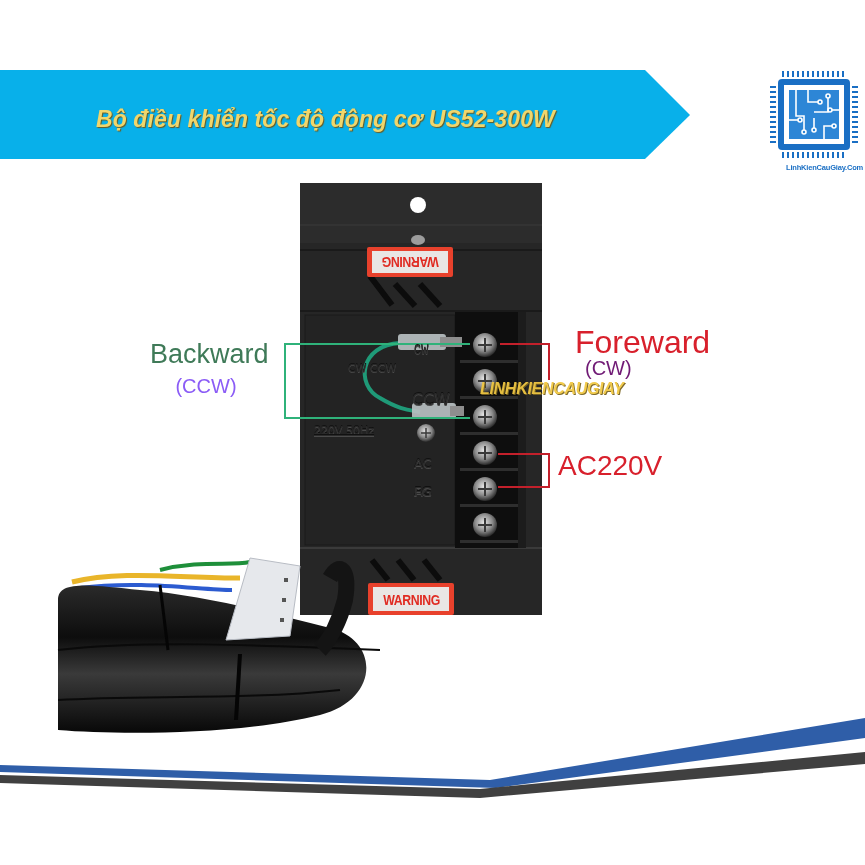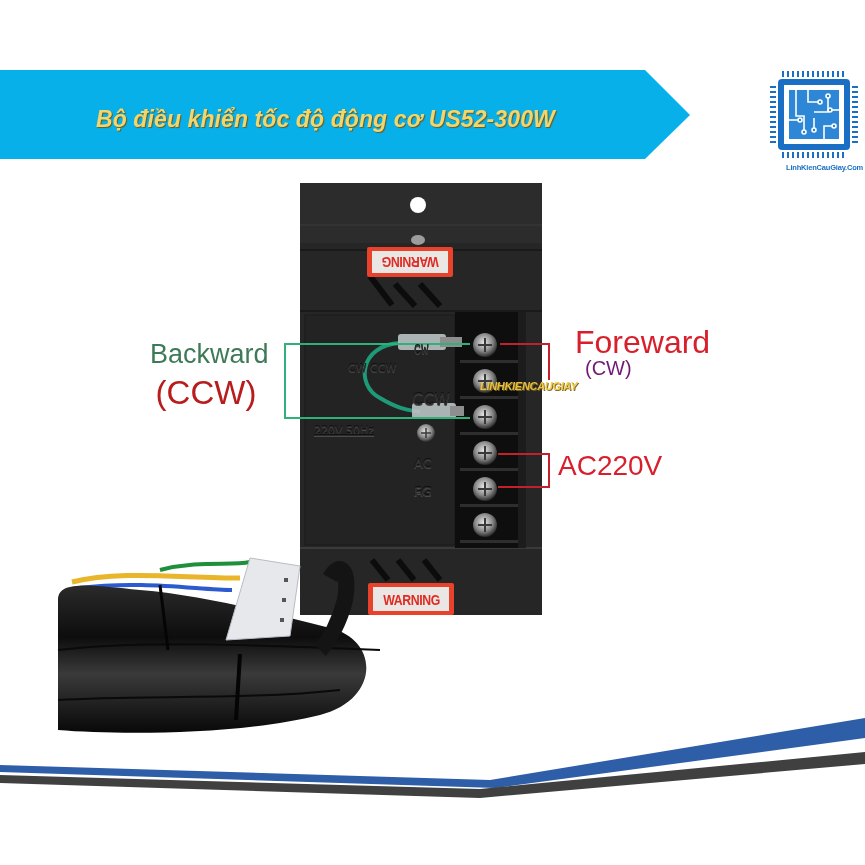--- a/index.html
+++ b/index.html
@@ -5,25 +5,25 @@
   html, body { margin: 0; padding: 0; background: #ffffff; }
   body { width: 865px; height: 865px; position: relative; overflow: hidden; font-family: "Liberation Sans", sans-serif; }
   .abs { position: absolute; }
   #banner { left: 0; top: 70px; width: 690px; height: 89px; }
   #banner-title { left: 96px; top: 106px; font-size: 23px; font-style: italic; font-weight: bold; color: #f0d66c; text-shadow: 1px 1px 1px #6a5a20; letter-spacing: 0.1px; white-space: nowrap; }
   #logo { left: 768px; top: 68px; width: 92px; height: 110px; }
   #logo-text { left: 765px; top: 163px; width: 98px; text-align: right; font-size: 7.5px; font-weight: bold; color: #1a6fc4; white-space: nowrap; letter-spacing: -0.2px; }
   #scene { left: 0; top: 0; width: 865px; height: 865px; }
   .label { position: absolute; white-space: nowrap; line-height: 1; }
   #lbl-backward { left: 150px; top: 341px; font-size: 27px; color: #3f7a58; text-align: left; width: 112px; }
-  #lbl-ccw { left: 150px; top: 376px; font-size: 33px; color: #b91c1c; text-align: center; width: 112px; }
+  #lbl-ccw { left: 150px; top: 376px; font-size: 20px; color: #8b5cf6; text-align: center; width: 112px; }
   #lbl-foreward { left: 556px; top: 326px; font-size: 32px; color: #d8202c; margin-left: 19px; }
   #lbl-cw { left: 585px; top: 358px; font-size: 20px; color: #701a75; text-align: center; }
   #lbl-ac220 { left: 558px; top: 452px; font-size: 28px; color: #d8202c; }
-  #watermark { left: 480px; top: 381px; font-size: 11px; font-style: italic; font-weight: bold; color: #f1c843; text-shadow: 1px 1px 0 #7a6420; letter-spacing: -0.3px; opacity: 0.95; }
+  #watermark { left: 480px; top: 381px; font-size: 16px; font-style: italic; font-weight: bold; color: #f1c843; text-shadow: 1px 1px 0 #7a6420; letter-spacing: -0.3px; opacity: 0.95; }
   .panel-txt { position: absolute; color: #2a2a2a; font-family: "DejaVu Sans", sans-serif; text-shadow: 0 1px 0 #4a4a4a, 0 -1px 0 #111; white-space: nowrap; }
   .warn { position: absolute; background: #e8412c; border-radius: 2px; }
   .warn-inner { position: absolute; left: 5px; right: 5px; top: 4px; bottom: 4px; background: #e9e6e4; display: flex; align-items: center; justify-content: center; }
   .warn-text { font-family: "Liberation Sans", sans-serif; font-weight: bold; color: #e02b22; font-size: 15px; letter-spacing: -0.5px; transform: scaleX(0.82); }
   #warn-top .warn-text { transform: rotate(180deg) scaleX(0.82); }
 </style>
 </head>
 <body>
 
 <svg id="banner" class="abs" viewBox="0 0 690 89" width="690" height="89">

